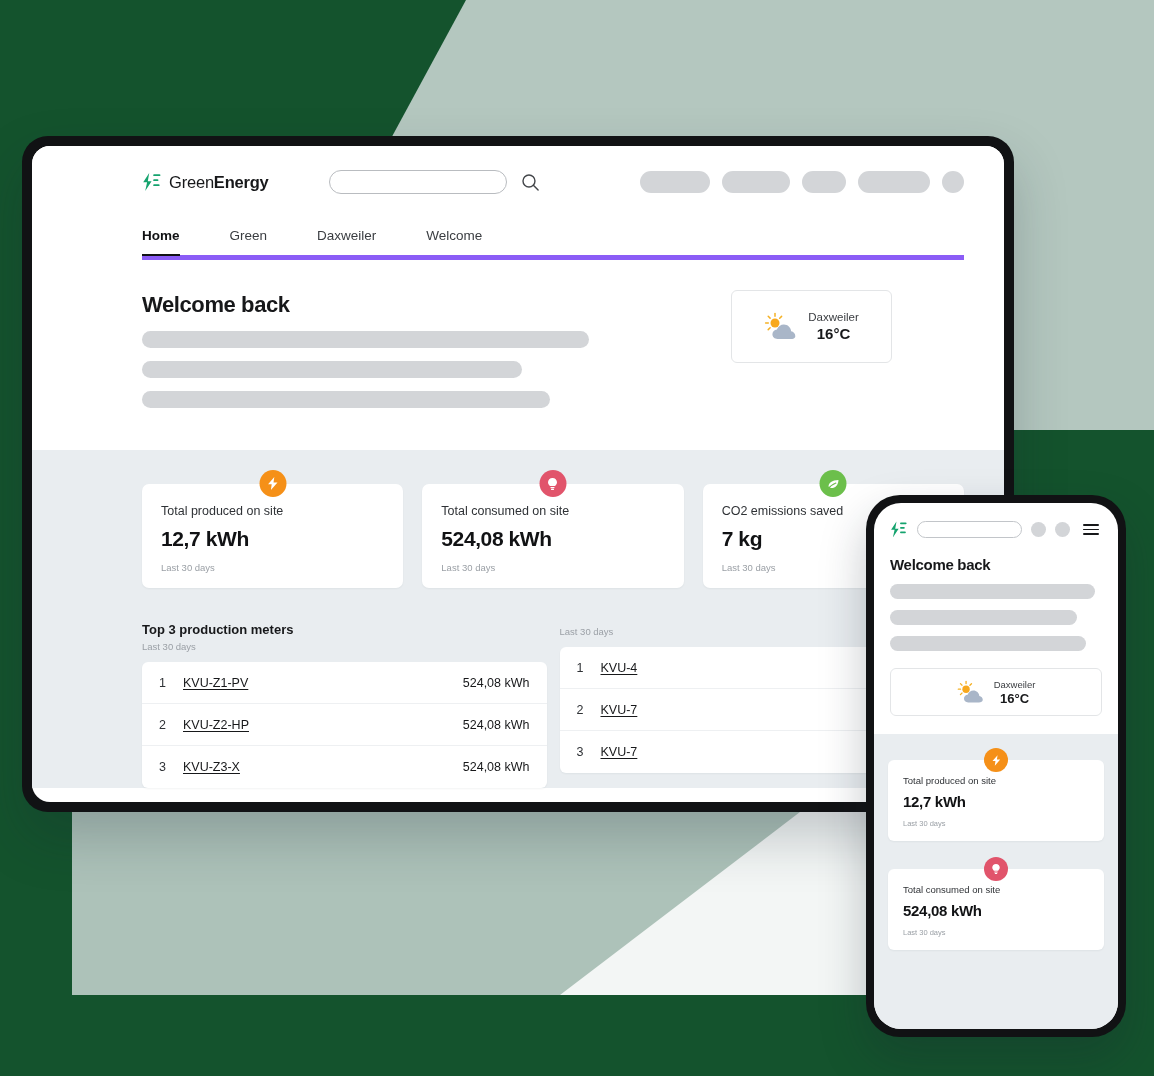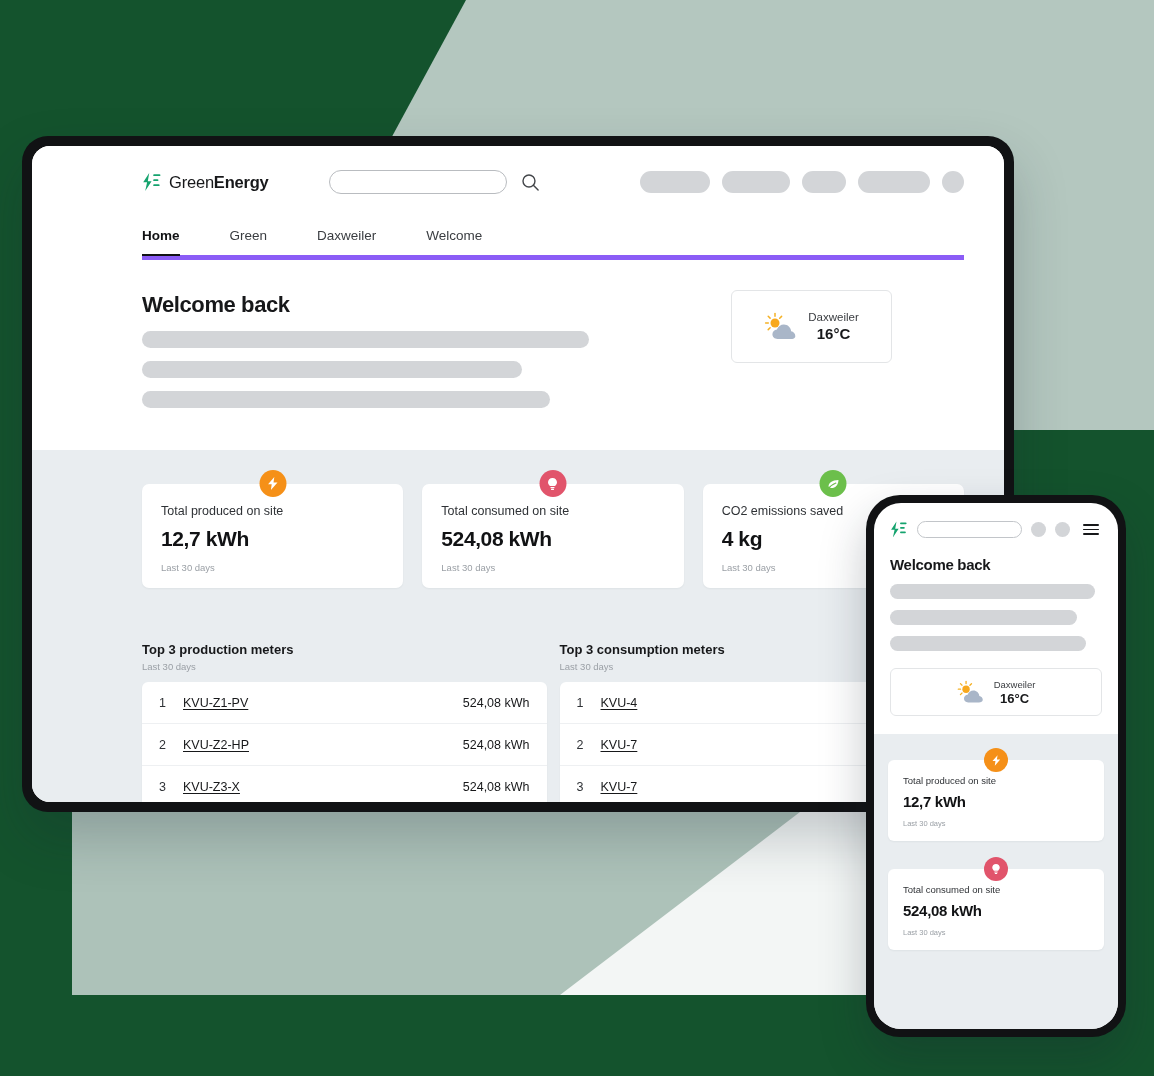--- a/index.html
+++ b/index.html
@@ -109,21 +109,21 @@
   .stat-badge {
     position:absolute; top:-14px; left:50%; transform:translateX(-50%);
     width:27px; height:27px; border-radius:50%;
     display:flex; align-items:center; justify-content:center;
   }
   .stat-label { font-size: 12.5px; color:#2f3236; }
   .stat-value { font-size: 21px; font-weight:700; color:#111214; margin-top:9px; letter-spacing:-.4px;}
   .stat-sub { font-size: 9.5px; color:#9ba0a6; margin-top:11px; }
 
   
-  .d-lists { display:flex; gap:13px; margin-top: 54px; }
+  .d-lists { display:flex; gap:13px; margin-top: 34px; }
   .list-col { flex:1; }
   .list-title { font-size: 13px; font-weight:700; color:#17181a; }
   .list-sub { font-size: 9.5px; color:#9ba0a6; margin-top:4px; }
   .list-card {
     background:#fff; border-radius:6px; margin-top:10px; overflow:hidden;
     box-shadow: 0 1px 2px rgba(20,30,45,.05);
   }
   .list-row {
     display:flex; align-items:center; height: 42px; padding: 0 17px;
     border-bottom: 1px solid #eef0f2; font-size: 12.5px; color:#17181a;
@@ -290,21 +290,21 @@
           </div>
 
           <div class="stat-card">
             <div class="stat-badge" style="background:#6cbf4b">
               <svg width="14" height="14" viewBox="0 0 14 14">
                 <path d="M2 9.6 C2 5.8 5.4 3.2 12 3 C11.6 9 8.2 11.4 4.2 11 Z" fill="#fff"></path>
                 <path d="M1.6 12.2 C3.2 9.6 6 7.4 9.4 6.1" stroke="#6cbf4b" stroke-width="1.1" fill="none" stroke-linecap="round"></path>
               </svg>
             </div>
             <div class="stat-label">CO2 emissions saved</div>
-            <div class="stat-value">4 kg</div>
+            <div class="stat-value">7 kg</div>
             <div class="stat-sub">Last 30 days</div>
           </div>
         </div>
 
         <div class="d-lists">
 
           <div class="list-col">
             <div class="list-title">Top 3 production meters</div>
             <div class="list-sub">Last 30 days</div>
             <div class="list-card">
@@ -320,21 +320,20 @@
               </div>
               <div class="list-row">
                 <span class="row-rank">3</span>
                 <span class="row-name">KVU-Z3-X</span>
                 <span class="row-value">524,08 kWh</span>
               </div>
             </div>
           </div>
 
           <div class="list-col">
-            <div class="list-title">Top 3 consumption meters</div>
             <div class="list-sub">Last 30 days</div>
             <div class="list-card">
               <div class="list-row">
                 <span class="row-rank">1</span>
                 <span class="row-name">KVU-4</span>
                 <span class="row-value">262,04 kWh</span>
               </div>
               <div class="list-row">
                 <span class="row-rank">2</span>
                 <span class="row-name">KVU-7</span>

